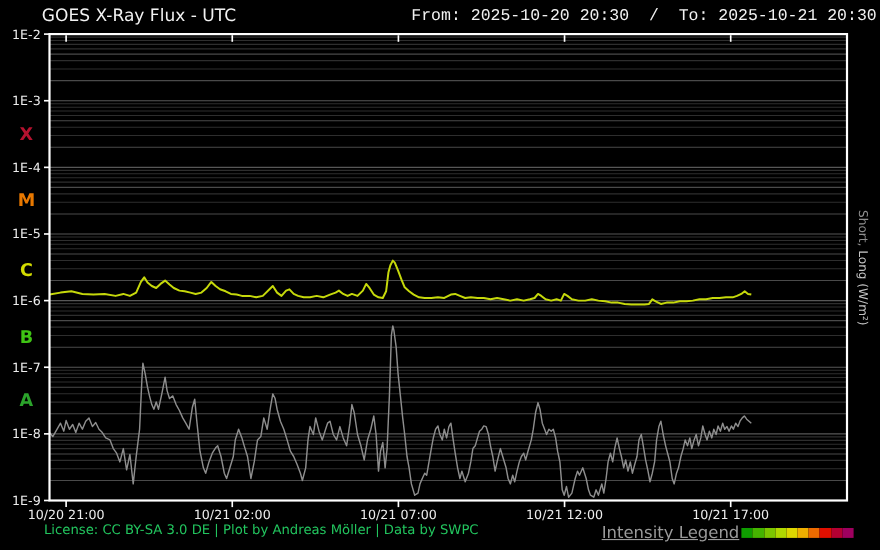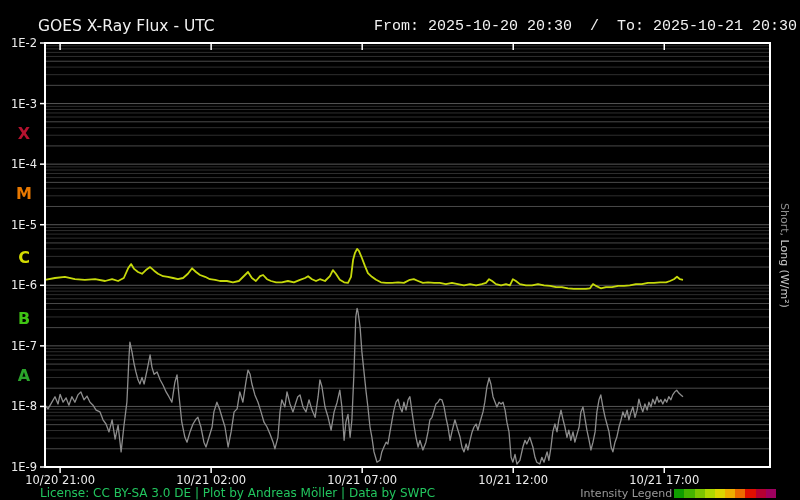--- a/index.html
+++ b/index.html
@@ -1,28 +1,28 @@
 <!DOCTYPE html>
 <html><head>
 <meta charset="utf-8">
 <style>
   html,body{margin:0;padding:0;background:#000;width:800px;height:500px;overflow:hidden;
     font-family:"DejaVu Sans","Liberation Sans",sans-serif;}
-  .app{position:relative;width:800px;height:352px;background:#000;margin-top:12px;}
+  .app{position:relative;width:800px;height:352px;background:#000;}
   .title{position:absolute;left:38px;top:5px;font-size:15.5px;color:#f2f2f2;}
   .range{position:absolute;right:3px;top:6px;font-size:15px;color:#f2f2f2;white-space:pre;font-family:Liberation Mono, monospace;}
   #chart{position:absolute;left:0;top:0;}
   .right-label{position:absolute;left:771px;top:31px;width:26px;height:424px;
     display:flex;align-items:center;justify-content:center;
     writing-mode:vertical-rl;font-size:11px;white-space:pre;}
   .right-label .short{color:#8f8f8f;}
   .right-label .long{color:#c6c6c6;}
   .license{position:absolute;left:40px;top:474px;font-size:12px;color:#22c55e;}
   .legend{position:absolute;right:24px;top:475px;display:flex;align-items:center;}
-  .legend-title{font-size:11px;color:#9a9a9a;margin-right:2px;}
+  .legend-title{font-size:15px;color:#9a9a9a;margin-right:2px;text-decoration:underline;}
   #legend-bar{display:flex;height:9px;}
   #legend-bar div{width:10.2px;height:9px;}
 </style>
 </head>
 <body>
 
 <div class="app">
   <span class="title">GOES X-Ray Flux - UTC</span>
   <span class="range">From: 2025-10-20 20:30  /  To: 2025-10-21 20:30</span>
 

